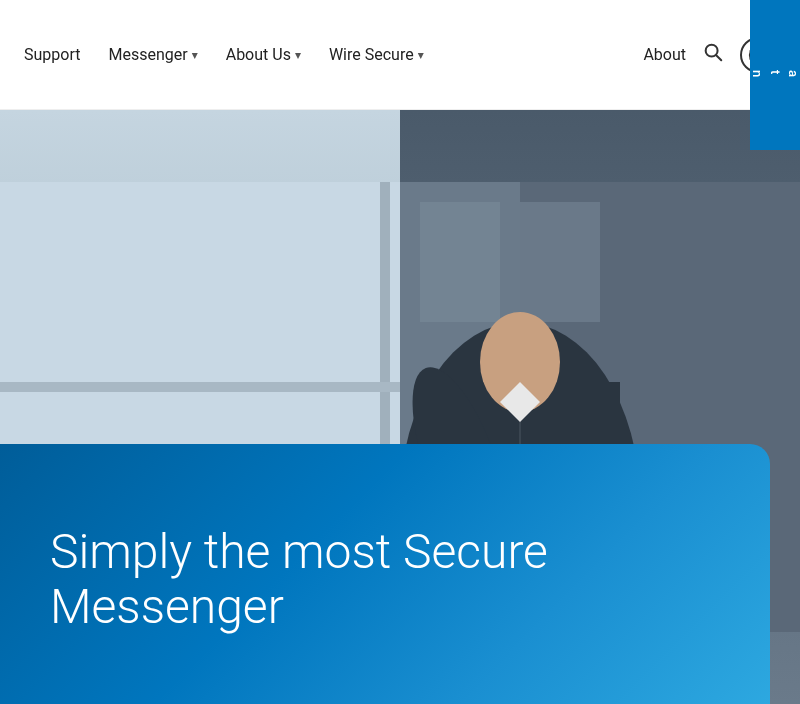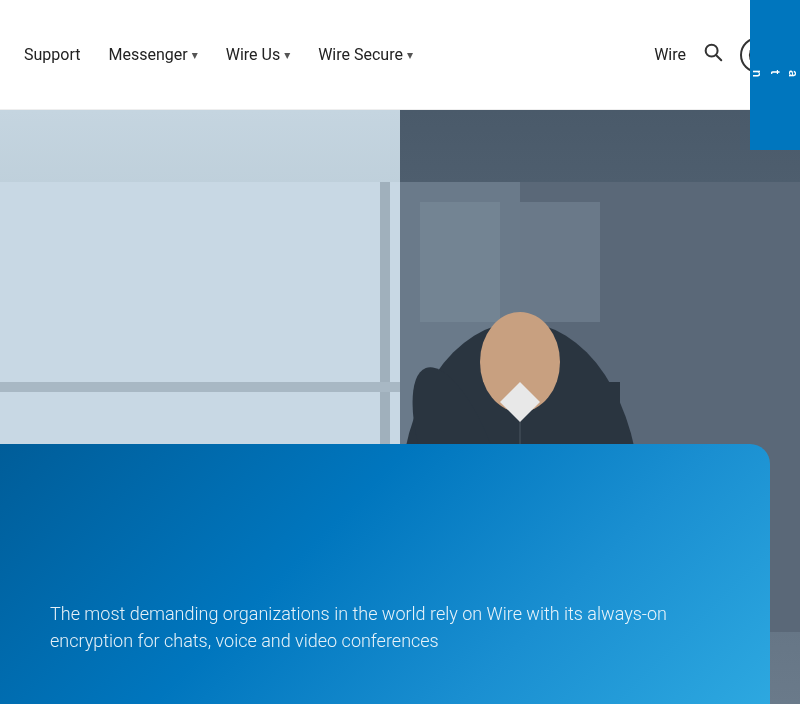--- a/index.html
+++ b/index.html
@@ -196,31 +196,31 @@
 <header class="header">
 
 
   <nav>
     <span class="nav-item">Support</span>
     <span class="nav-item">
       <span>Messenger</span>
       <span class="chevron">▾</span>
     </span>
     <span class="nav-item">
-      <span>Wire Us</span>
+      <span>About Us</span>
       <span class="chevron">▾</span>
     </span>
     <span class="nav-item">
       <span>Wire Secure</span>
       <span class="chevron">▾</span>
     </span>
   </nav>
 
   <div class="nav-actions">
-    <span class="login-btn">Wire</span>
+    <span class="login-btn">About</span>
     <span class="search-icon-btn">
       <svg width="22" height="22" viewBox="0 0 24 24" fill="none" stroke="#333" stroke-width="2.2" stroke-linecap="round">
         <circle cx="10.5" cy="10.5" r="6.5"></circle>
         <line x1="15.5" y1="15.5" x2="21" y2="21"></line>
       </svg>
     </span>
     <div class="globe-btn">
       <svg width="20" height="20" viewBox="0 0 24 24" fill="none" stroke="#333" stroke-width="2">
         <circle cx="12" cy="12" r="10"></circle>
         <ellipse cx="12" cy="12" rx="4" ry="10"></ellipse>
@@ -272,15 +272,15 @@
     <rect x="395" y="278" width="55" height="92" rx="4" fill="#2a3a4a"></rect>
 
     <rect x="396" y="279" width="53" height="90" rx="3" fill="#3a5a7a" opacity="0.7"></rect>
 
     <ellipse cx="415" cy="370" rx="14" ry="10" fill="#c89070"></ellipse>
   </svg>
 
   <div class="hero-overlay"></div>
 
   <div class="hero-content">
-    <p class="hero-subtitle">The most demanding organizations in the world rely on Wire with its always-on encryption for chats, voice and video conferences</p>
+    <h1 class="hero-title">Simply the most Secure Messenger</h1>
   </div>
 </section>
 
 </body></html>

